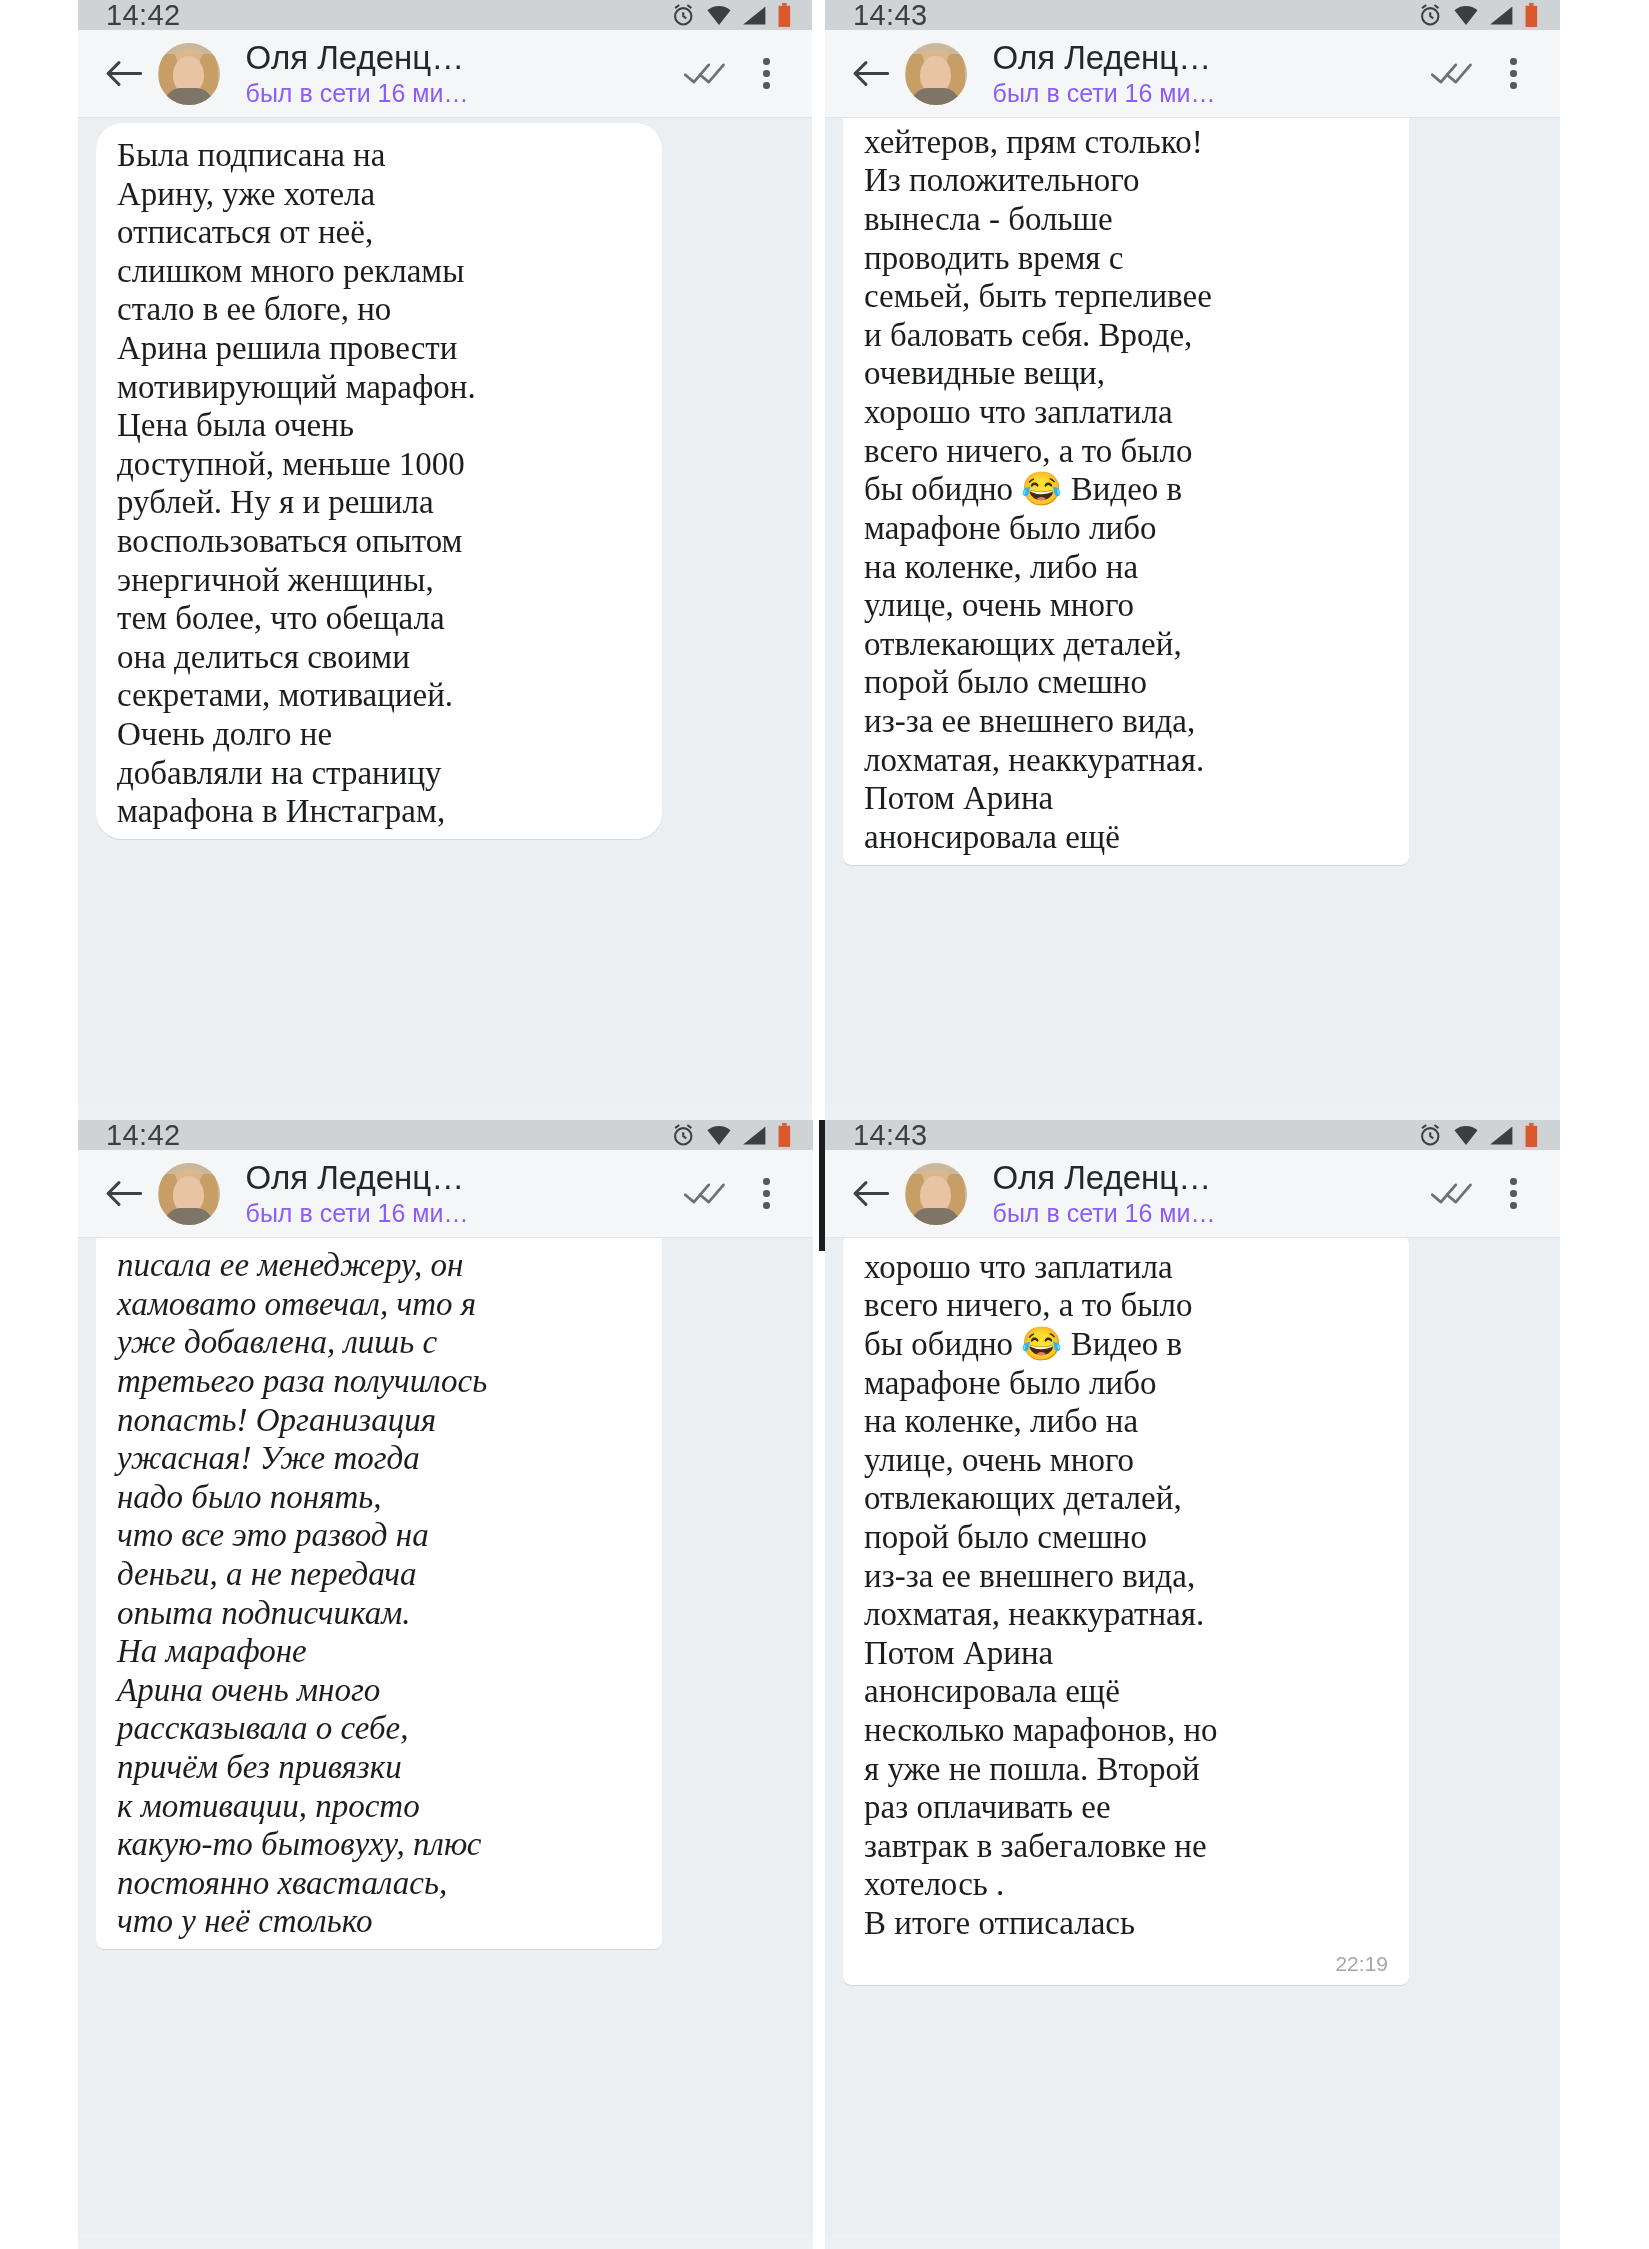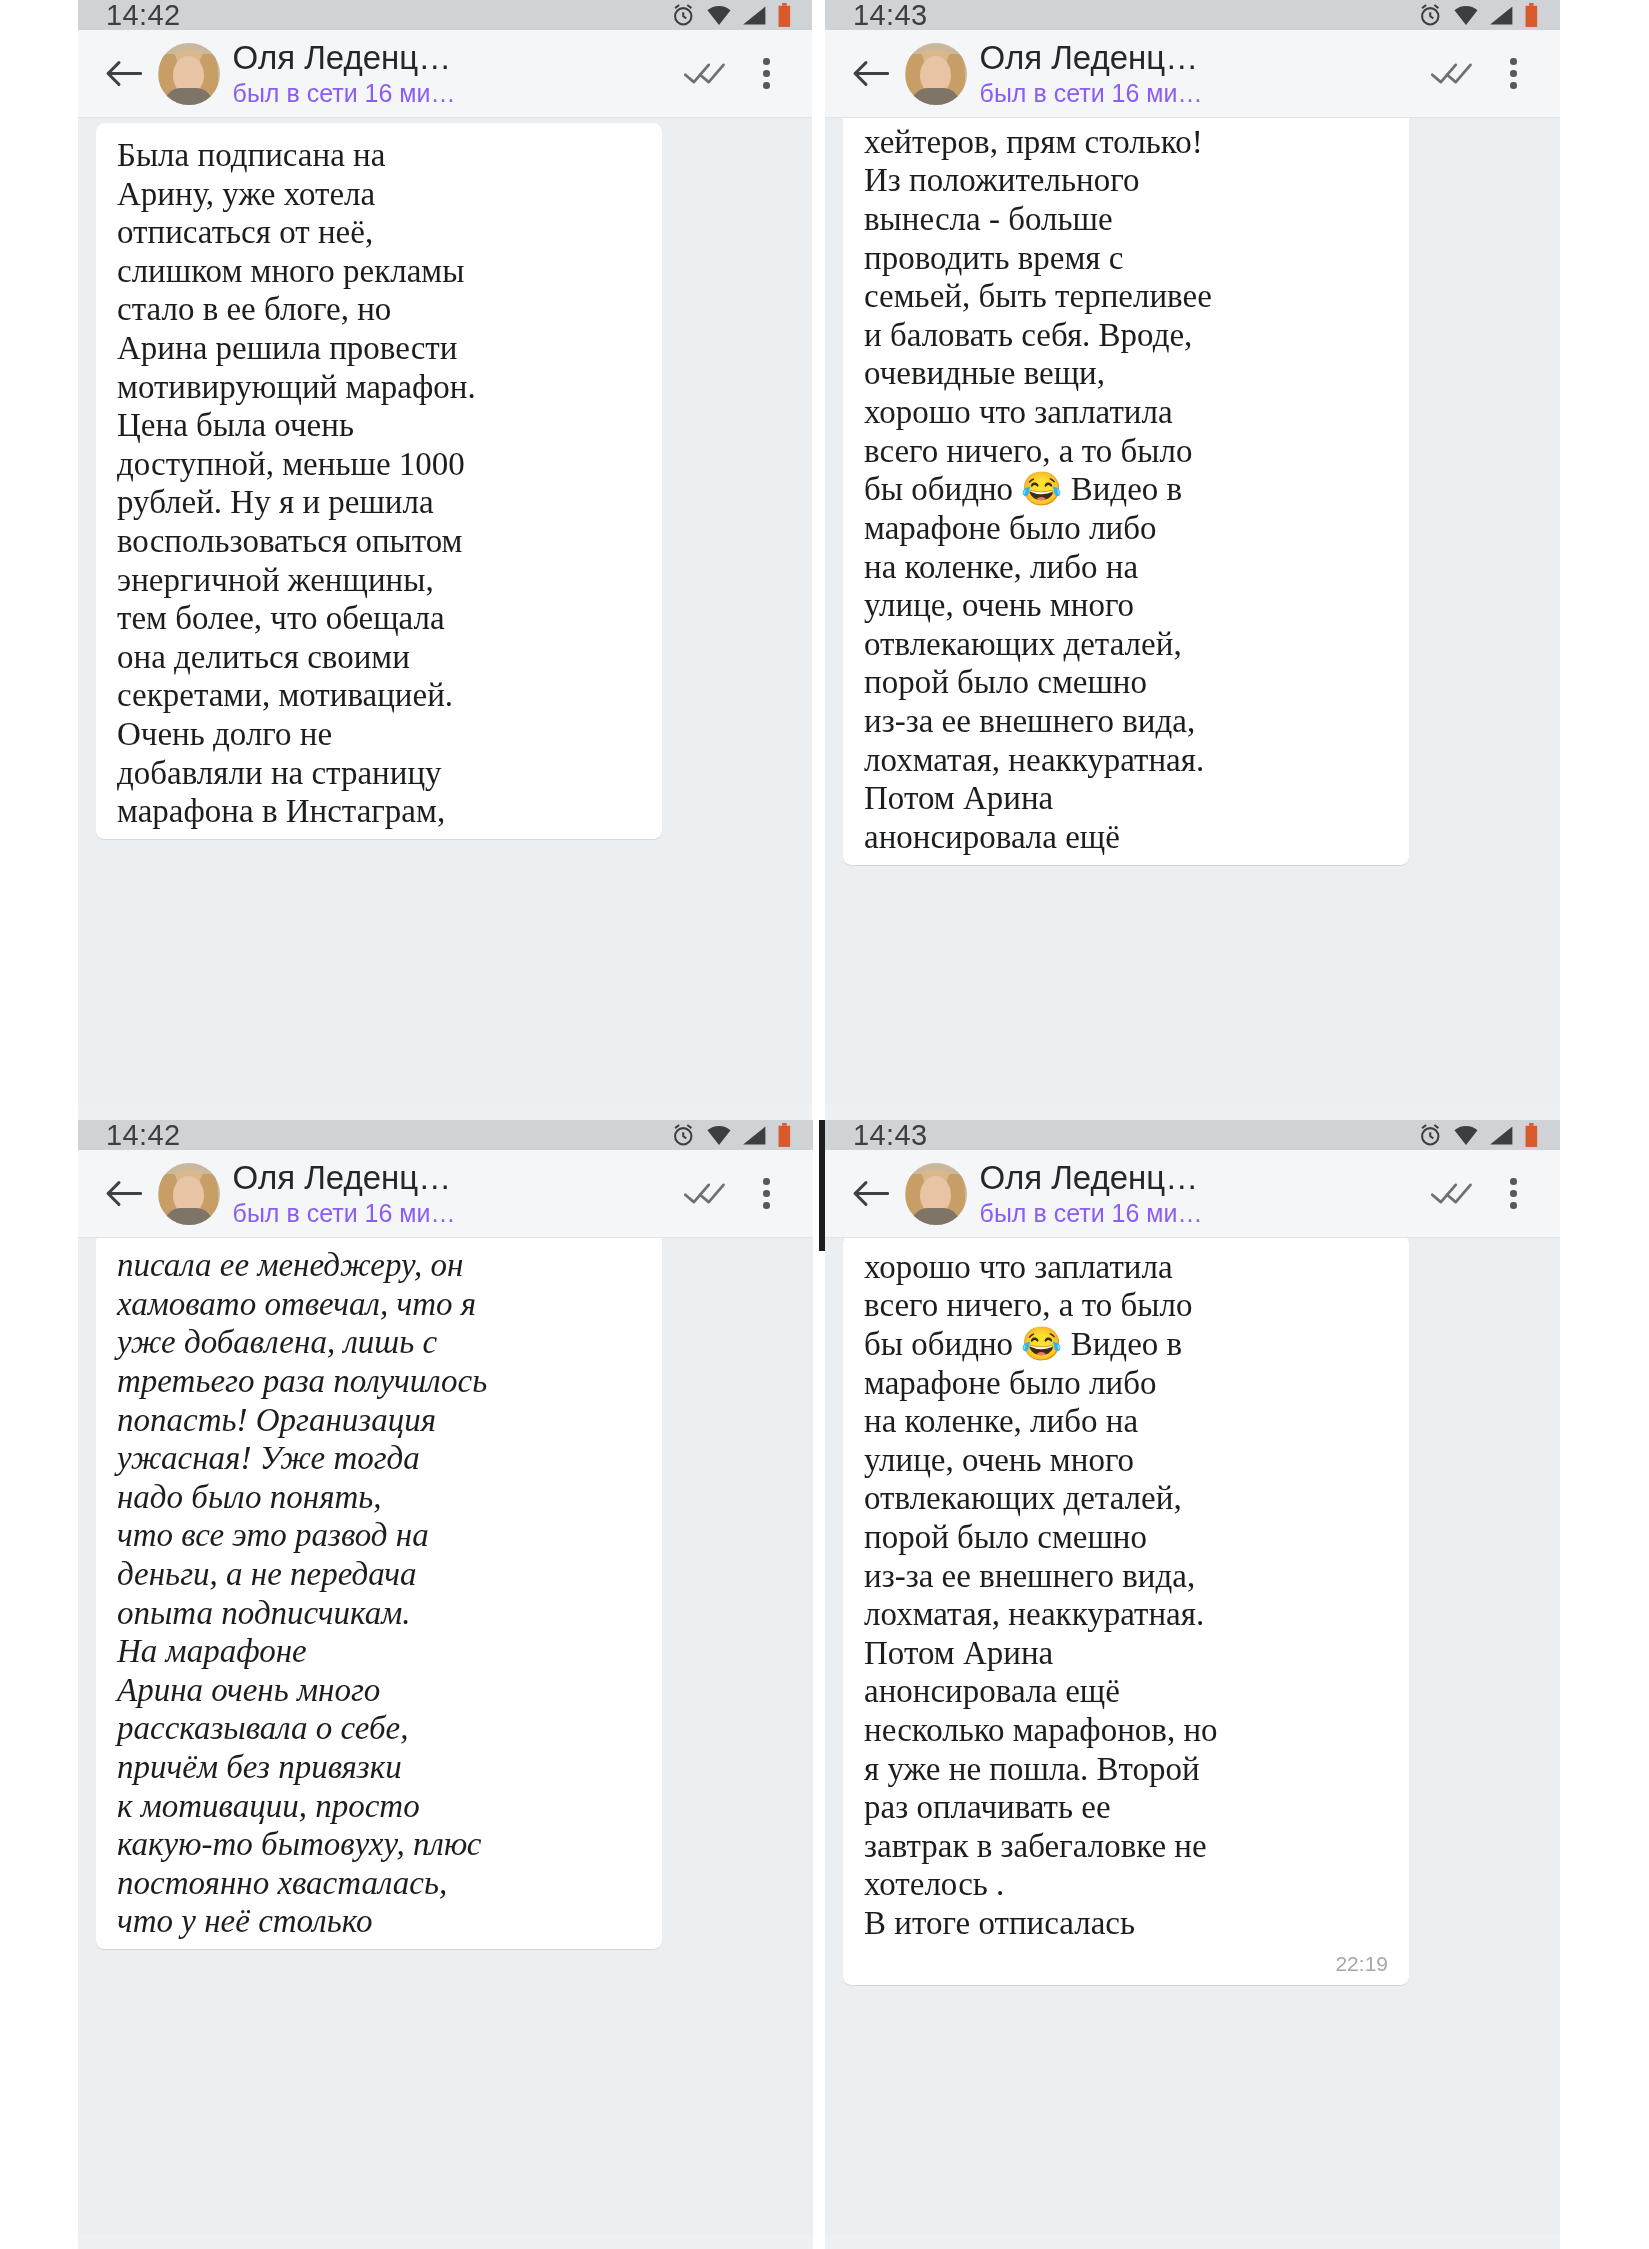--- a/index.html
+++ b/index.html
@@ -111,21 +111,21 @@
     background: #c79f66;
   }
   .avatar .body {
     position: absolute;
     left: 6.5px; bottom: 0;
     width: 49px; height: 16.3px;
     border-radius: 23px 23px 0 0;
     background: #7e7468;
   }
   .title-block {
-    margin-left: 13px;
+    margin-left: 26px;
     flex: 1 1 auto;
     min-width: 0;
     display: flex;
     flex-direction: column;
     justify-content: center;
   }
   .chat-title {
     font-size: 33px;
     color: #25282b;
     white-space: nowrap;
@@ -273,21 +273,21 @@
         <span class="act-btn">
           <span class="dot-col">
               <i></i>
               <i></i>
               <i></i>
             </span>
         </span>
       </span>
     </div>
     <div class="chatbody">
-      <div class="bubble" style="top:4.9px;">
+      <div class="bubble" style="top:4.9px;border-radius:26px;">
         <p>Была подписана на
 Арину, уже хотела
 отписаться от неё,
 слишком много рекламы
 стало в ее блоге, но
 Арина решила провести
 мотивирующий марафон.
 Цена была очень
 доступной, меньше 1000
 рублей. Ну я и решила

